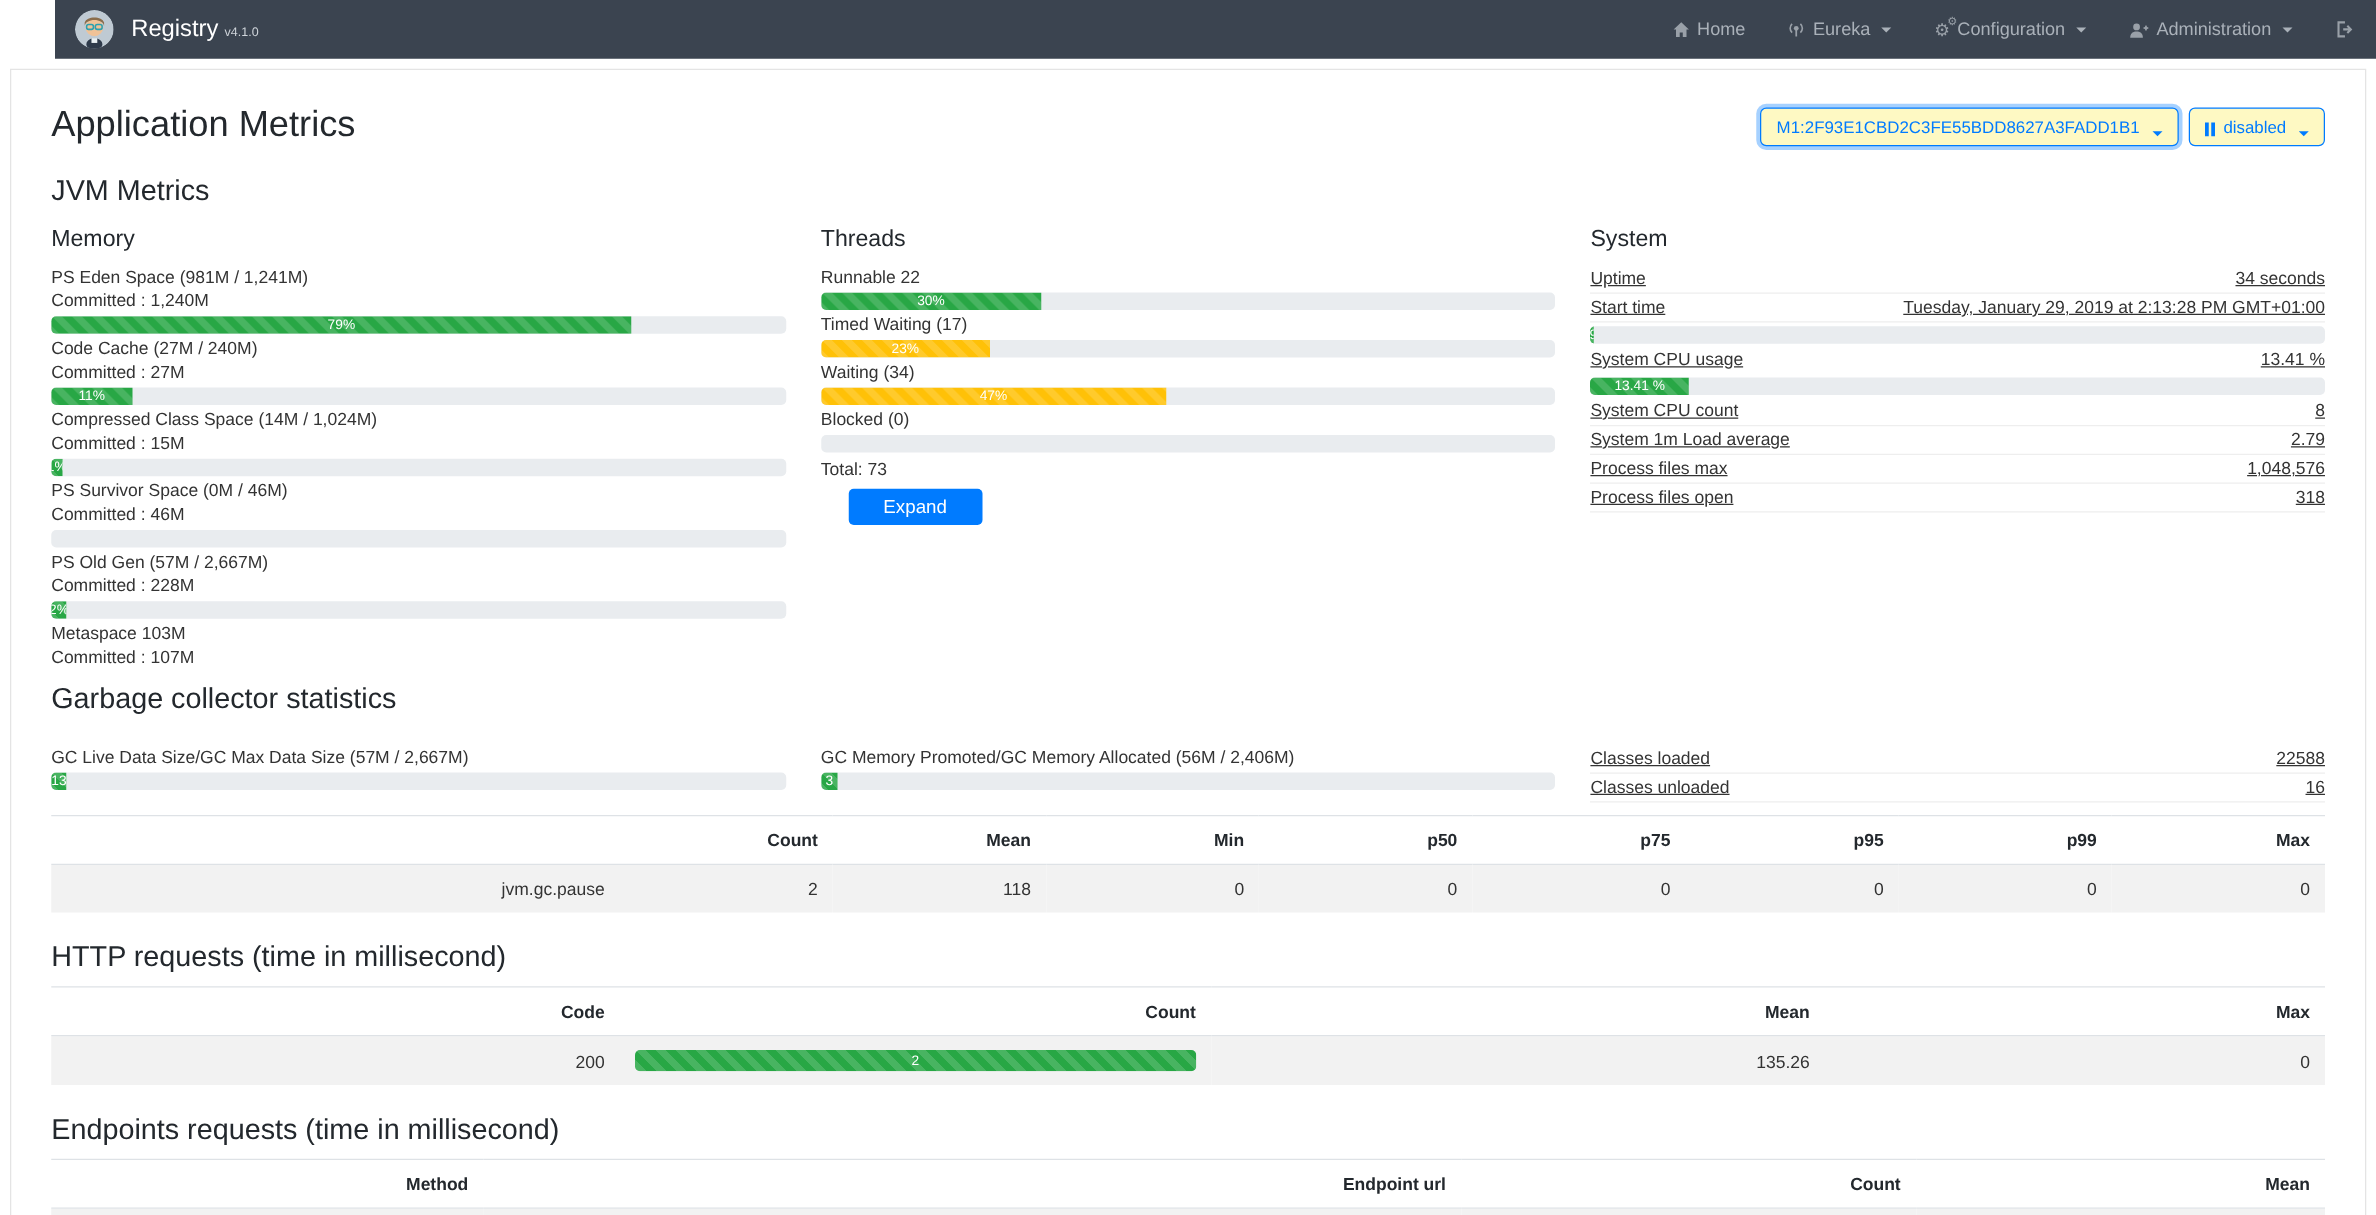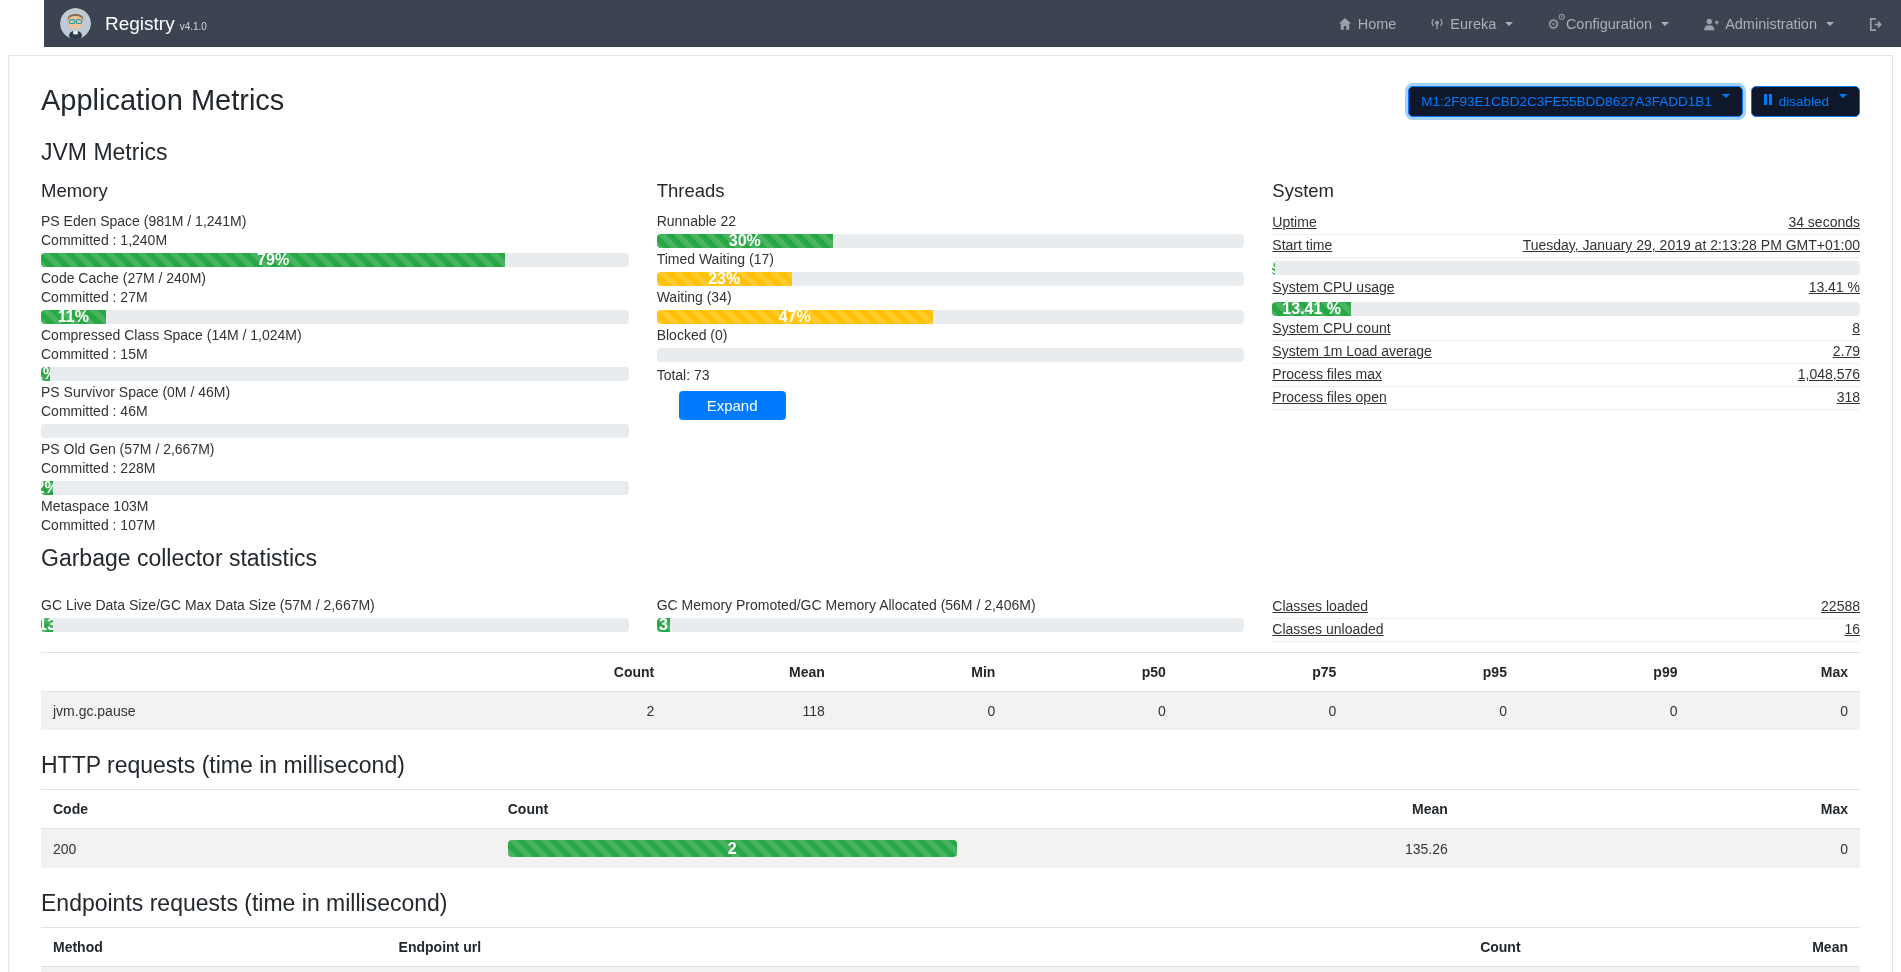--- a/index.html
+++ b/index.html
@@ -6,66 +6,66 @@
   html,body { width:1901px; height:972px; overflow:hidden; background:#fff;
     font-family:"Liberation Sans","DejaVu Sans",sans-serif; color:#333; }
 
   
   .navbar { height:47px; background:#3b4450; display:flex; align-items:center;
     padding:0 18px 0 16px;margin-left:44px; }
   .brand-wrap { display:flex; align-items:center; gap:14px; }
   .logo { width:31px; height:31px; border-radius:50%; overflow:hidden; display:block; }
   .brand { color:#fff; font-size:19px; text-decoration:none; display:flex; align-items:baseline; gap:5px;}
   .brand small { font-size:10px; color:#cfd4da; }
-  .nav { margin-left:auto; display:flex; align-items:flex-end; list-style:none; gap:34px; }
+  .nav { margin-left:auto; display:flex; align-items:flex-start; list-style:none; gap:34px; }
   .nav li { color:#aab1b9; font-size:14.5px; display:flex; align-items:center; gap:6px; cursor:pointer; white-space:nowrap;}
   .nav svg { display:block; }
   .caret { display:inline-block; width:0; height:0; border-top:4px solid currentColor;
     border-left:4px solid transparent; border-right:4px solid transparent; margin-left:3px; }
   .cogs { position:relative; font-size:14px; line-height:1; color:#99a0a8; }
   .cogs .cog-sm { position:absolute; font-size:9px; top:-4px; right:-6px; }
 
   
   .container { margin:8px; border:1px solid #e4e4e4; background:#fff; height:958px;
     padding:0 32px 20px 32px; overflow:hidden; }
 
   .page-head { display:flex; align-items:flex-start; justify-content:space-between; margin-top:28px; }
   h2.page-title { font-size:29px; font-weight:500; color:#23282d; }
   .head-actions { display:flex; gap:8px; margin-top:2px; }
-  .btn-outline { background:#0f172a; color:#007bff; border:1px solid #007bff; border-radius:5px;
-    font-size:13.5px; padding:7px 12px; display:flex; align-items:flex-start; gap:7px; cursor:pointer;
+  .btn-outline { background:#fef9c3; color:#007bff; border:1px solid #007bff; border-radius:5px;
+    font-size:13.5px; padding:7px 12px; display:flex; align-items:flex-end; gap:7px; cursor:pointer;
     font-family:inherit; }
   .btn-outline .caret { border-top-color:#007bff; }
   .focus-ring { box-shadow:0 0 0 3px rgba(0,123,255,.35); }
   .pause { display:inline-flex; gap:2px; }
   .pause i { width:3px; height:11px; background:#007bff; display:inline-block; }
 
   h3.section { font-size:23px; font-weight:500; color:#23282d; margin-top:22px; }
   h4.subsection { font-size:18.5px; font-weight:500; color:#23282d; margin:14px 0 10px; }
 
   .three-col { display:grid; grid-template-columns:1fr 1fr 1fr; column-gap:28px; }
 
   .metric-line { font-size:14px; line-height:19px; color:#333; }
   .progress { height:14px; background:#e9ecef; border-radius:4px; overflow:hidden;
     margin:3px 0 2px; }
   .bar { height:100%; display:flex; align-items:center; justify-content:center;
-    color:#fff; font-size:16px; white-space:nowrap; overflow:hidden;
+    color:#fff; font-size:11px; white-space:nowrap; overflow:hidden;
     background-image:linear-gradient(45deg,rgba(255,255,255,.15) 25%,transparent 25%,
       transparent 50%,rgba(255,255,255,.15) 50%,rgba(255,255,255,.15) 75%,transparent 75%,transparent);
-    background-size:16px 16px;font-weight:bold; }
+    background-size:16px 16px; }
 
   .btn-primary { background:#007bff; border:none; color:#fff; border-radius:4px;
     font-size:15px; padding:6px 28px; margin-top:6px; cursor:pointer; font-family:inherit;margin-left:22px;}
 
   .kv-row { display:flex; justify-content:space-between; font-size:14px; line-height:19px;
     padding:1px 0 2px; border-bottom:1px solid #eeeeee;text-decoration:underline; }
   .kv-row .v { text-align:right; }
 
   table { width:100%; border-collapse:collapse; table-layout:fixed; margin-top:10px; }
-  th, td { padding:11px 12px; font-size:14px; border-top:1px solid #dee2e6; text-align:left; }
+  th, td { padding:11px 12px; font-size:14px; border-top:1px solid #dee2e6; text-align:right; }
   thead th { border-bottom:1px solid #dee2e6; font-weight:bold; color:#23282d; }
   tbody tr:nth-child(odd) { background:#f2f2f2; }
   .num { text-align:right; }
   td .progress { margin:0; height:17px; }
 
   .gc-bars { margin-top:24px; }
 </style>
 </head>
 <body>
 

